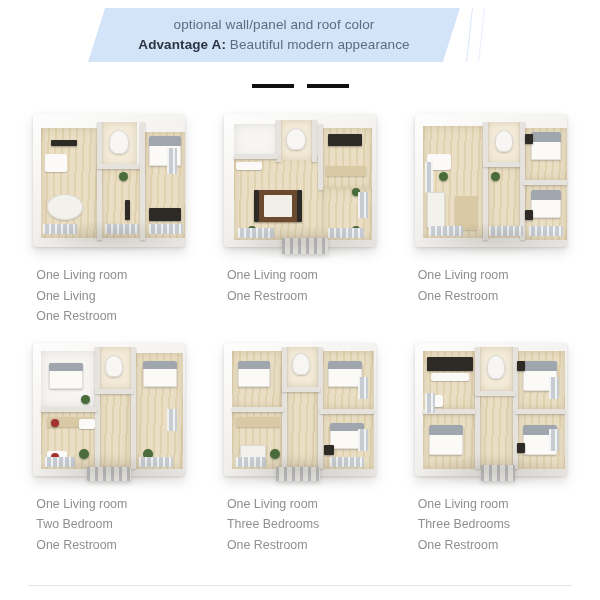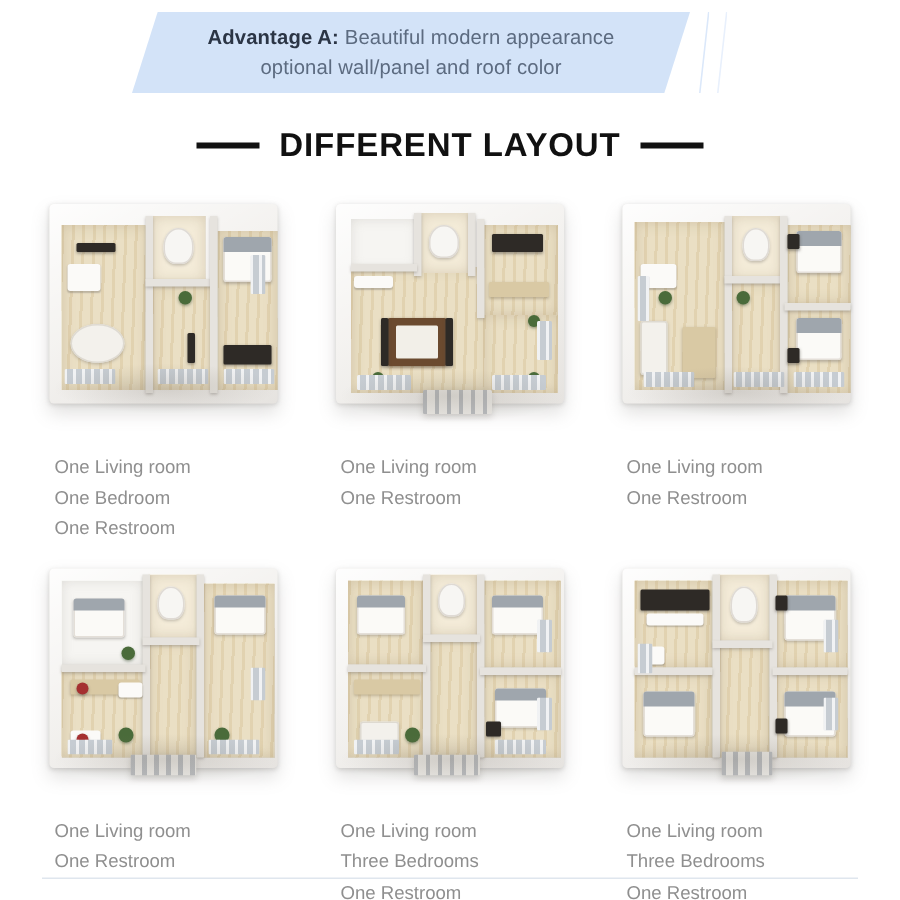--- a/index.html
+++ b/index.html
@@ -86,21 +86,20 @@
     margin-top: 16px;
     display: grid;
     grid-template-columns: repeat(3, 1fr);
     row-gap: 6px;
     padding: 0 14px;
   }
   .cell {
     display: flex;
     flex-direction: column;
     align-items: center;
-    gap: 14px;
   }
   .plan {
     width: 176px;
     height: 155px;
     position: relative;
   }
   .caption {
     margin-top: 6px;
     width: 158px;
     padding-left: 12px;
@@ -247,32 +246,31 @@
     bottom: 14px;
     height: 1px;
     background: #dfe6ee;
   }
 </style>
 </head>
 <body>
 
 <div class="banner-wrap">
   <div class="banner">
+    <div class="banner-line">optional wall/panel and roof color</div>
     <div class="banner-line">
       <span class="lead">Advantage A:</span><span> Beautiful modern appearance</span>
     </div>
-    <div class="banner-line">optional wall/panel and roof color</div>
   </div>
   <div class="banner-stripe s1"></div>
   <div class="banner-stripe s2"></div>
 </div>
 
 <div class="title-row">
   <div class="title-rule"></div>
-  <div class="title-text">DIFFERENT LAYOUT</div>
   <div class="title-rule"></div>
 </div>
 
 <div class="grid">
 
   <div class="cell">
     <div class="plan">
       <div class="iso">
         <div class="shell"></div>
 
@@ -298,21 +296,21 @@
         <div class="dark" style="left:104px;top:96px;width:5px;height:20px;"></div>
         <div class="tile" style="left:22px;top:120px;width:34px;height:10px;"></div>
         <div class="tile" style="left:84px;top:120px;width:34px;height:10px;"></div>
         <div class="tile" style="left:128px;top:120px;width:34px;height:10px;"></div>
         <div class="tile" style="left:146px;top:44px;width:10px;height:26px;"></div>
         <div class="shadow-soft" style="left:14px;top:116px;width:150px;height:34px;"></div>
       </div>
     </div>
     <div class="caption">
       <div>One Living room</div>
-      <div>One Bedroom</div>
+      <div>One Living</div>
       <div>One Restroom</div>
     </div>
   </div>
 
   <div class="cell">
     <div class="plan">
       <div class="iso">
         <div class="shell"></div>
 
         <div class="room" style="left:22px;top:52px;width:92px;height:84px;"></div>
@@ -426,20 +424,21 @@
         <div class="bath" style="left:84px;top:22px;width:18px;height:22px;"></div>
         <div class="tile" style="left:24px;top:124px;width:30px;height:10px;"></div>
         <div class="tile" style="left:118px;top:124px;width:34px;height:10px;"></div>
         <div class="tile" style="left:146px;top:76px;width:10px;height:22px;"></div>
         <div class="balcony" style="left:66px;top:134px;width:44px;height:14px;"></div>
         <div class="shadow-soft" style="left:14px;top:120px;width:150px;height:34px;"></div>
       </div>
     </div>
     <div class="caption">
       <div>One Living room</div>
+      <div>Two Bedroom</div>
       <div>One Restroom</div>
     </div>
   </div>
 
   <div class="cell">
     <div class="plan">
       <div class="iso">
         <div class="shell"></div>
 
         <div class="room" style="left:20px;top:18px;width:50px;height:56px;"></div>

